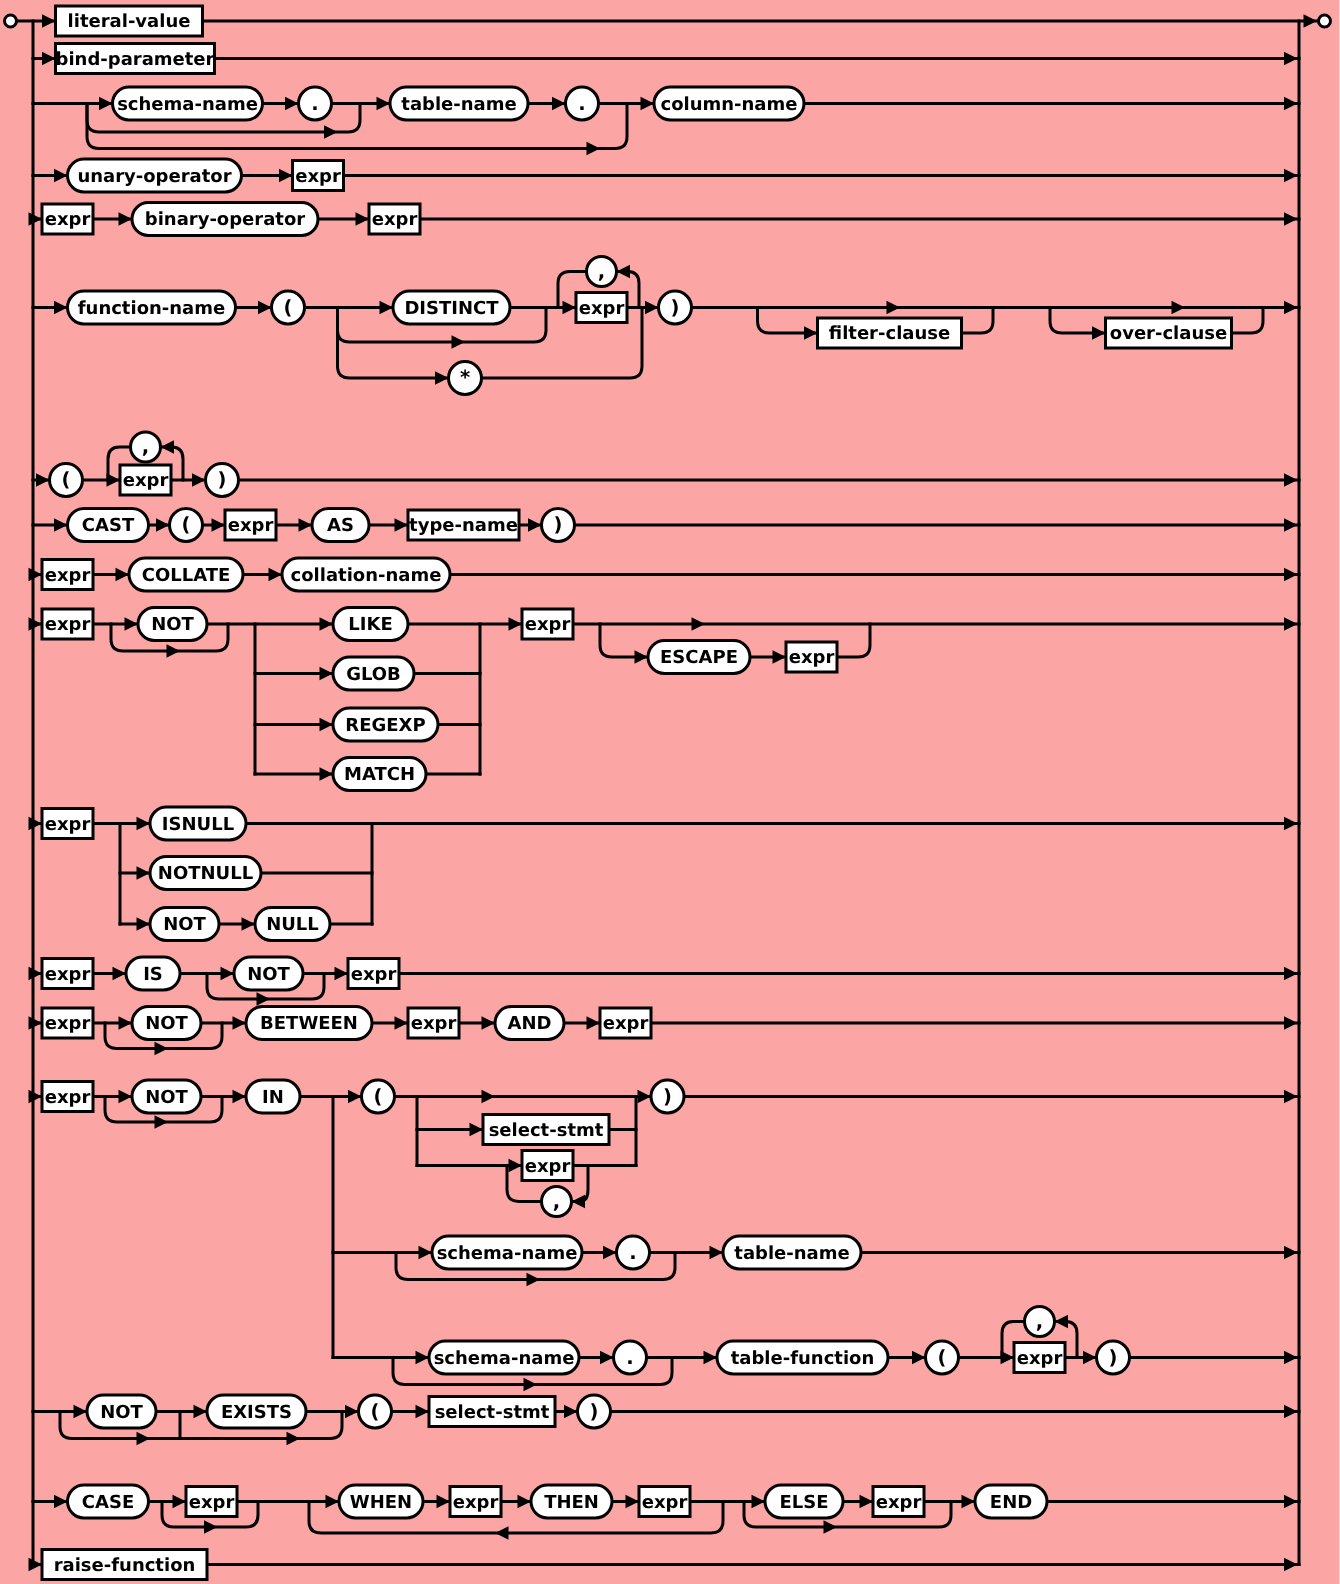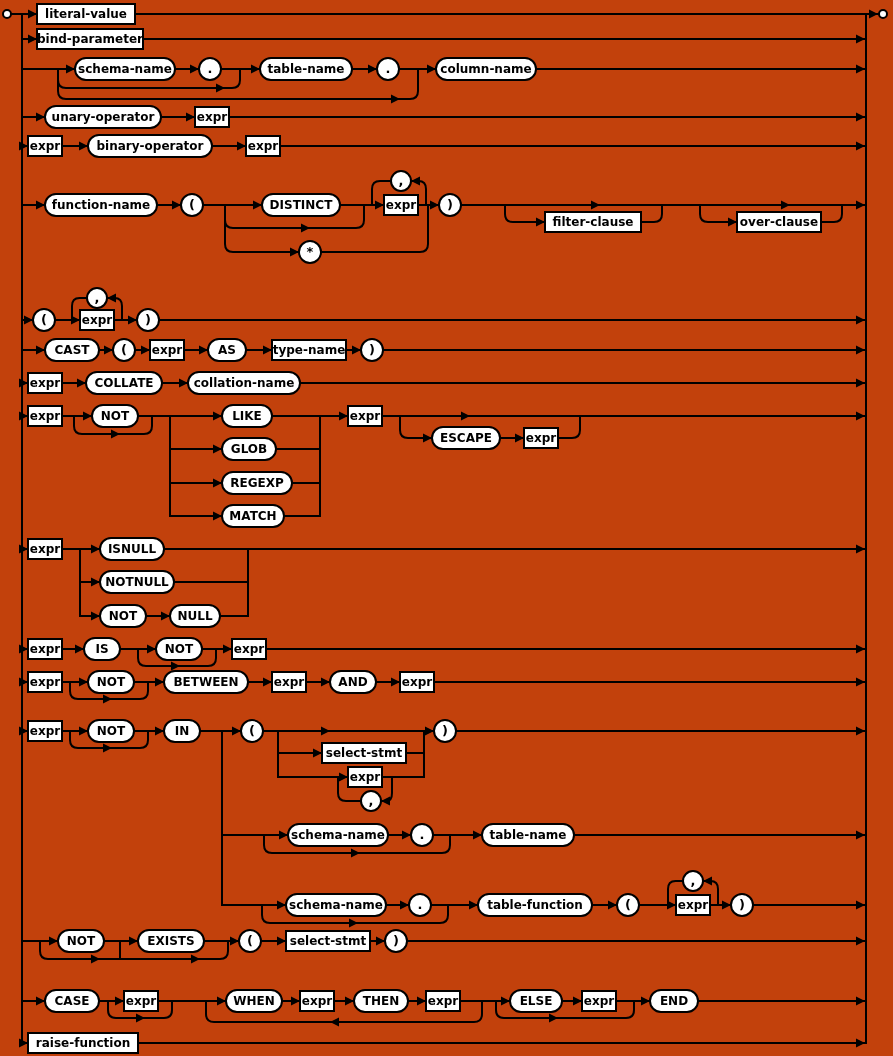--- a/index.html
+++ b/index.html
@@ -1,16 +1,16 @@
 <!DOCTYPE html>
 <html><head>
 <meta charset="utf-8">
 <style>
   html,body{margin:0;padding:0;background:#ffffff;}
-  .page{width:893px;height:1056px;background:#c2410c;overflow:hidden;
+  .page{width:893px;height:1056px;background:#fca5a5;overflow:hidden;
         font-family:"DejaVu Sans", sans-serif;text-align:center;}
   svg{display:block;}
   svg text{font-family:"DejaVu Sans", sans-serif;font-weight:bold;}
 </style>
 </head>
 <body>
 
 <div class="page">
   <svg id="diagram-svg" width="893" height="1056" viewBox="0 0 893 1056" role="img">
       <path d="M 11 14 L 37 14" fill="none" stroke="#000000" stroke-width="2" stroke-linecap="square"></path>

